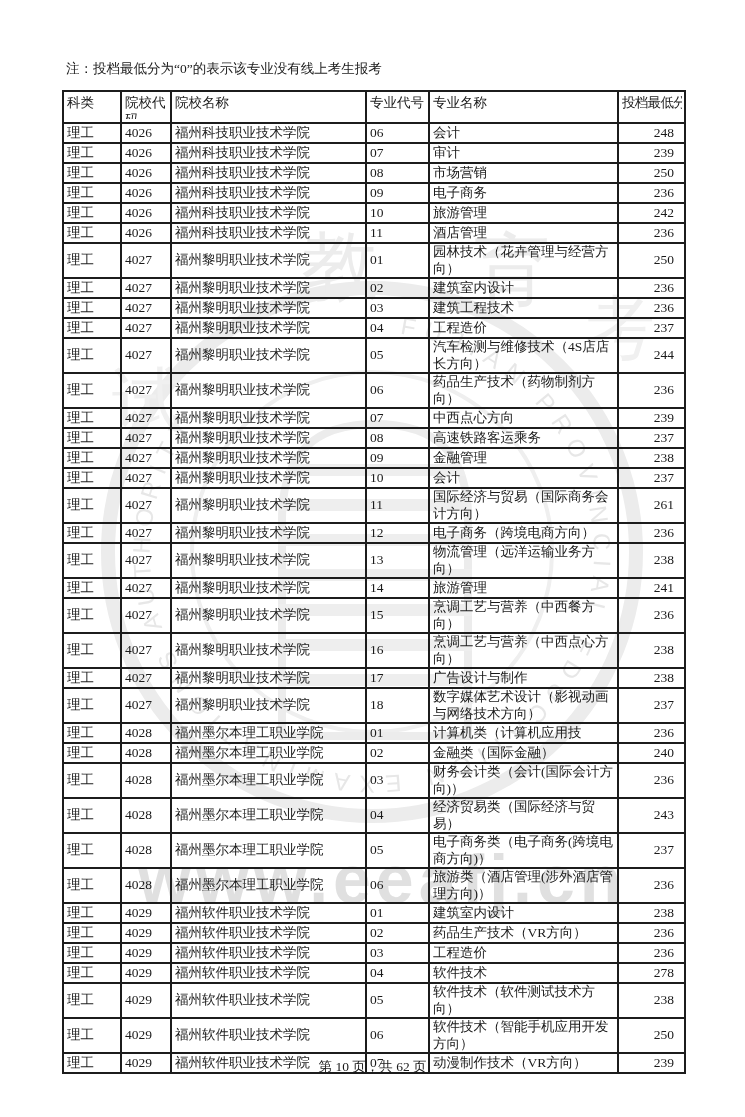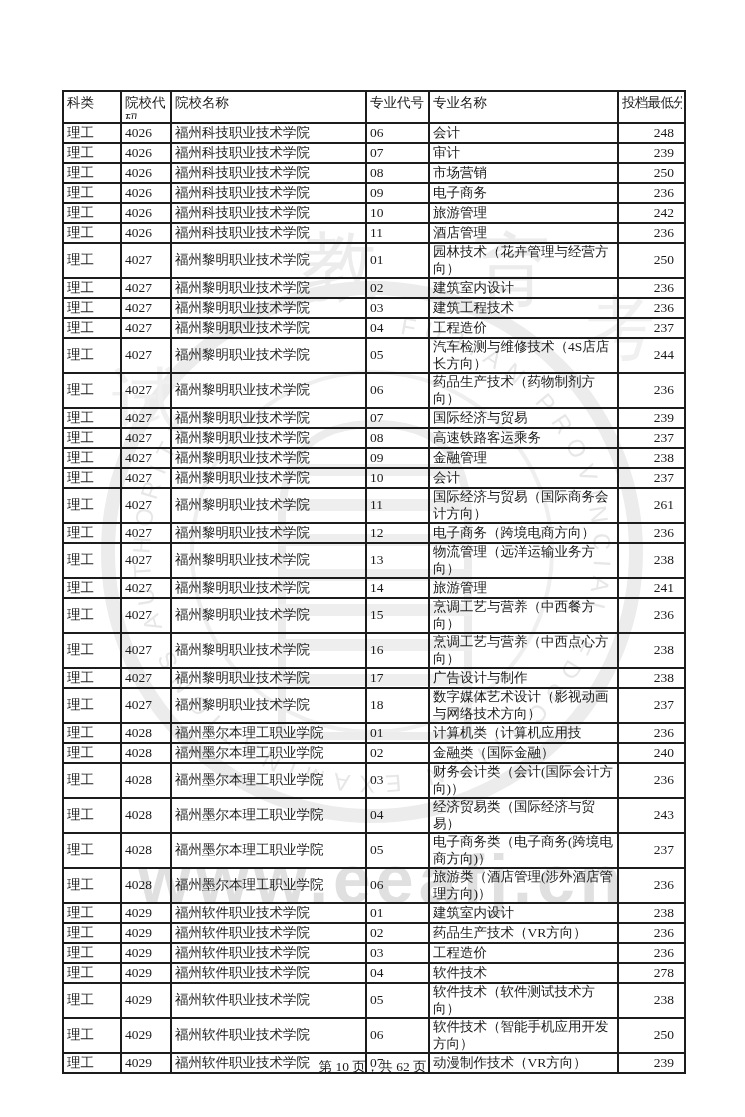--- a/index.html
+++ b/index.html
@@ -89,20 +89,21 @@
       </g>
 
       <text x="302" y="292" font-size="76" fill="#ececec" font-family="Liberation Serif, DejaVu Serif, serif">教</text>
       <text x="474" y="296" font-size="76" fill="#ececec" font-family="Liberation Serif, DejaVu Serif, serif">育</text>
       <text x="585" y="352" font-size="70" fill="#f0f0f0" font-family="Liberation Serif, DejaVu Serif, serif">考</text>
       <text x="112" y="424" font-size="70" fill="#f0f0f0" font-family="Liberation Serif, DejaVu Serif, serif">试</text>
     </svg>
     <div class="wm-url">www.eeafj.cn</div>
   </div>
 
+  <div class="note">注：投档最低分为“0”的表示该专业没有线上考生报考</div>
 
   <div class="tbl-wrap">
     <table class="grid">
       <colgroup>
         <col style="width:58px">
           <col style="width:50px">
           <col style="width:195px">
         <col style="width:63px">
           <col style="width:189px">
           <col style="width:67px">
@@ -224,21 +225,21 @@
             <td class="c2">福州黎明职业技术学院</td>
             <td class="c3">06</td>
             <td class="c4">药品生产技术（药物制剂方向）</td>
             <td class="c5">236</td>
           </tr>
           <tr>
             <td class="c0">理工</td>
             <td class="c1">4027</td>
             <td class="c2">福州黎明职业技术学院</td>
             <td class="c3">07</td>
-            <td class="c4">国际经济与贸易</td>
+            <td class="c4">中西点心方向</td>
             <td class="c5">239</td>
           </tr>
           <tr>
             <td class="c0">理工</td>
             <td class="c1">4027</td>
             <td class="c2">福州黎明职业技术学院</td>
             <td class="c3">08</td>
             <td class="c4">高速铁路客运乘务</td>
             <td class="c5">237</td>
           </tr>

